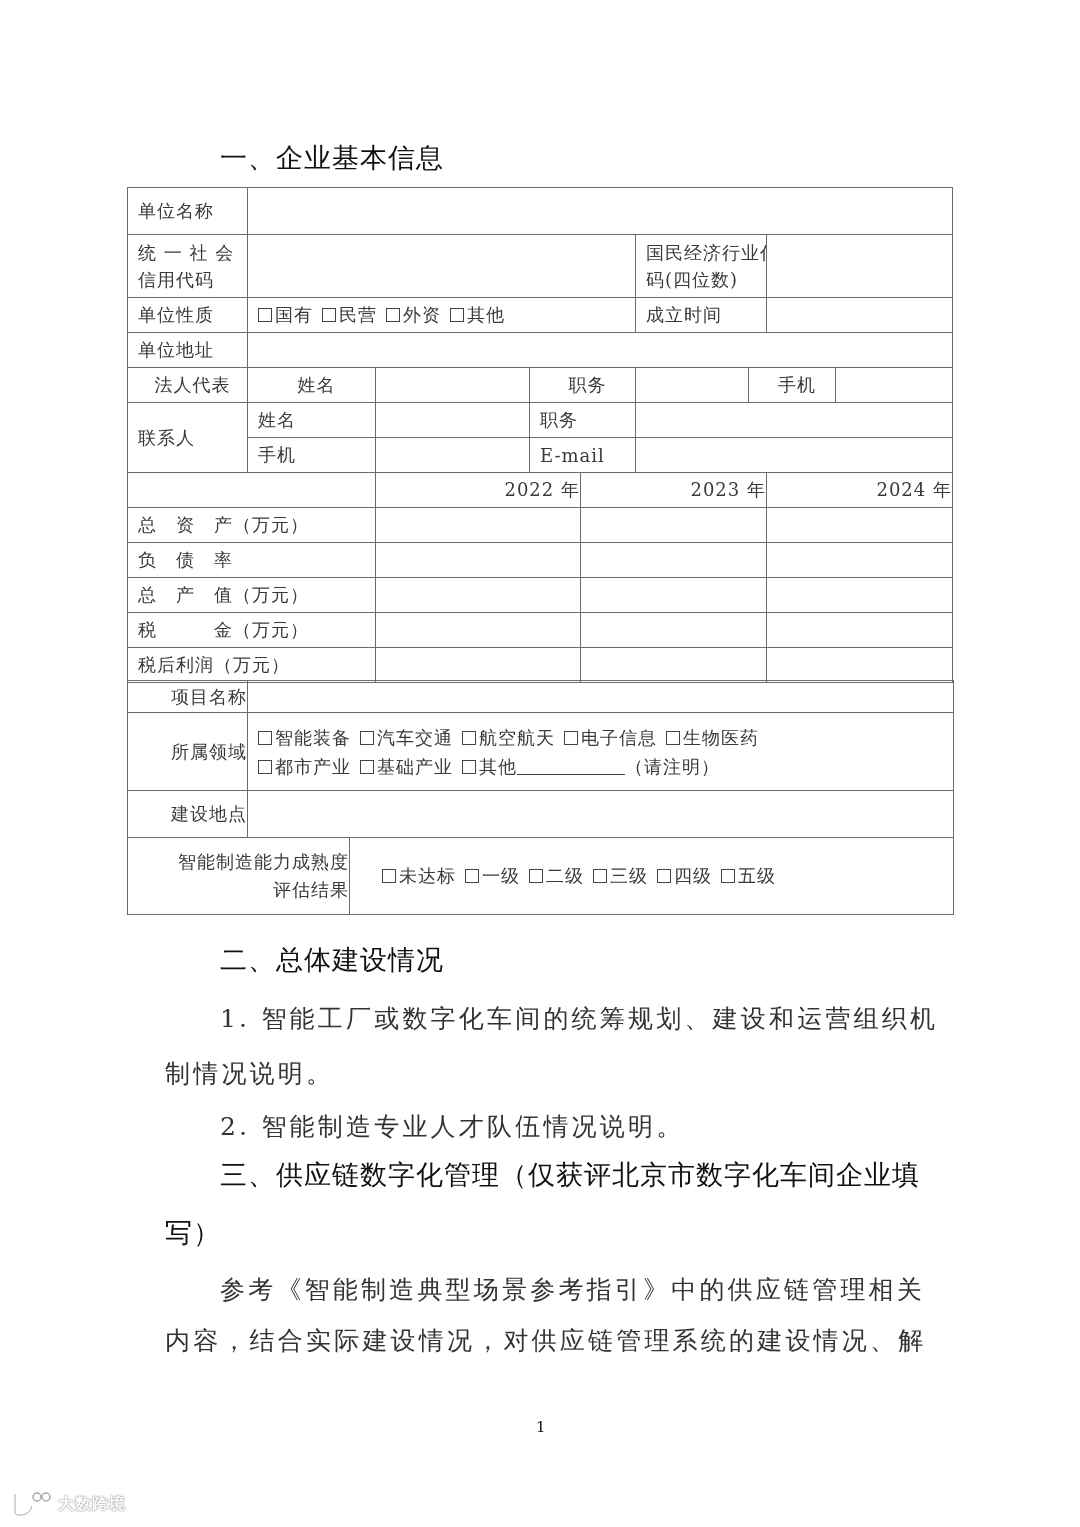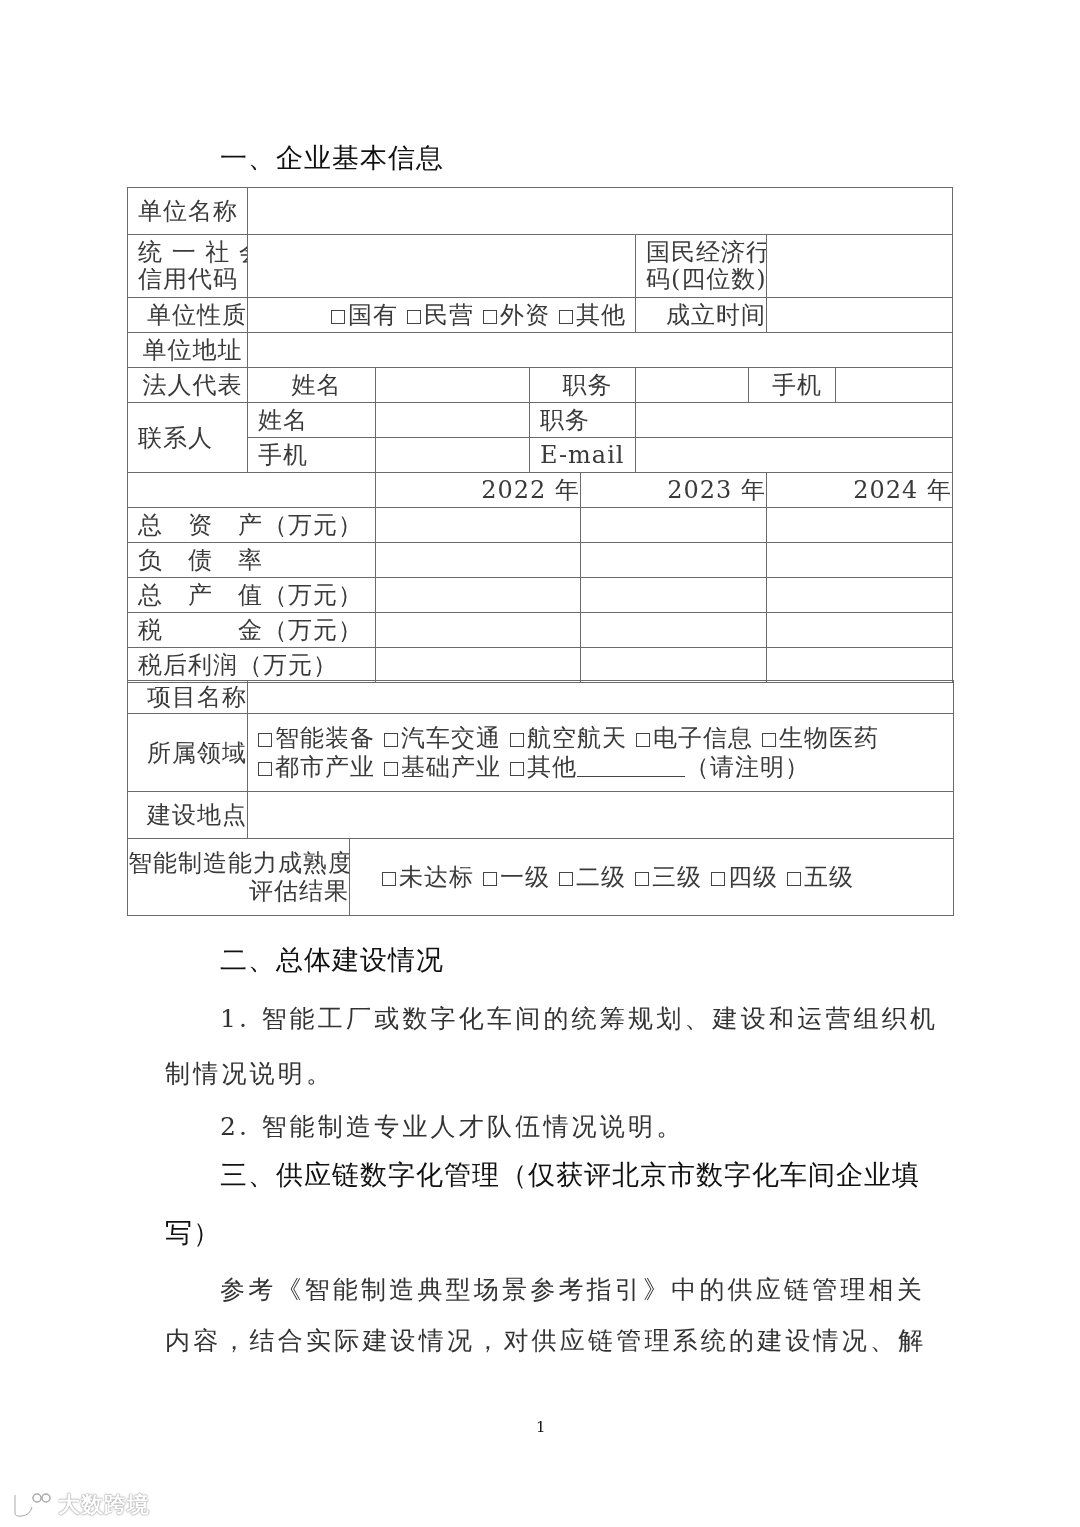--- a/index.html
+++ b/index.html
@@ -2,27 +2,27 @@
 <html><head>
 <meta charset="utf-8">
 <style>
   html, body { margin: 0; padding: 0; background: #ffffff; }
   body { width: 1080px; height: 1527px; position: relative; overflow: hidden;
          font-family: "DejaVu Serif", "Liberation Serif", serif; color: #222; }
   .abs { position: absolute; }
   .h1 { font-family: "DejaVu Sans", "Liberation Sans", sans-serif; font-size: 27px; color: #111; letter-spacing: 1px; white-space: nowrap; }
   .body-text { font-size: 25px; color: #333; letter-spacing: 3.2px; white-space: nowrap; }
   table { border-collapse: collapse; position: absolute; table-layout: fixed; }
-  td { border: 1.5px solid #6b6b6b; padding: 0 0 0 10px; font-size: 24px; color: #3a3a3a; vertical-align: middle; white-space: nowrap; overflow: hidden; letter-spacing: 1px; }
+  td { border: 1.5px solid #6b6b6b; padding: 0 0 0 10px; font-size: 18px; color: #3a3a3a; vertical-align: middle; white-space: nowrap; overflow: hidden; letter-spacing: 1px; }
   td.c { text-align: right; padding: 0; }
   .cb { display: inline-block; width: 14px; height: 14px; border: 1.2px solid #444; vertical-align: -1px; margin-right: 3px; box-sizing: border-box; }
   .opt { margin-right: 9px; }
   .blank { display: inline-block; width: 108px; border-bottom: 1.2px solid #444; height: 18px; vertical-align: -2px; }
   .page-num { font-size: 15px; color: #111; }
-  .wm { font-family: "DejaVu Sans", sans-serif; font-size: 22px; color: #ffffff; font-weight: bold; letter-spacing: 1px;
+  .wm { font-family: "DejaVu Sans", sans-serif; font-size: 16px; color: #ffffff; font-weight: bold; letter-spacing: 1px;
         text-shadow: 0 0 2px #999, 0 0 1px #777; }
 </style>
 </head>
 <body>
 
 <div class="abs h1" style="left:220px; top:140px;">一、企业基本信息</div>
 
 <table style="left:127px; top:187px; width:825px;">
   <colgroup>
     <col style="width:120px">
@@ -45,29 +45,29 @@
       <div>统 一 社 会</div>
       <div>信用代码</div>
     </td>
     <td colspan="4"></td>
     <td colspan="2" style="line-height:27px;">
       <div>国民经济行业代</div>
       <div>码(四位数)</div>
     </td>
     <td colspan="2"></td>
   </tr>
-  <tr style="height:35px;text-align:right;">
+  <tr style="height:35px;">
     <td>单位性质</td>
     <td colspan="4">
       <span class="opt"><span class="cb"></span><span>国有</span></span><span class="opt"><span class="cb"></span><span>民营</span></span><span class="opt"><span class="cb"></span><span>外资</span></span><span class="opt"><span class="cb"></span><span>其他</span></span>
     </td>
     <td colspan="2">成立时间</td>
     <td colspan="2"></td>
   </tr>
-  <tr style="height:35px;text-align:center;">
+  <tr style="height:35px;">
     <td>单位地址</td>
     <td colspan="8"></td>
   </tr>
   <tr style="height:35px;text-align:center;">
     <td>法人代表</td>
     <td>姓名</td>
     <td></td>
     <td colspan="2">职务</td>
     <td></td>
     <td colspan="2">手机</td>

